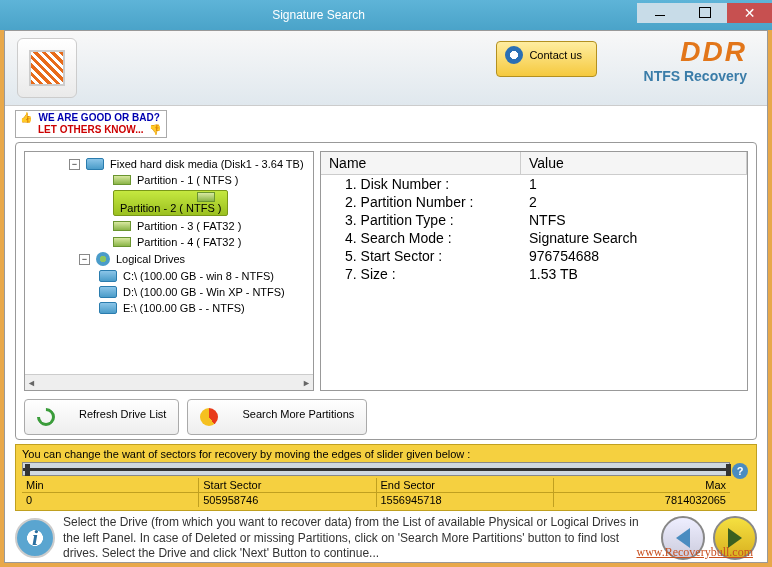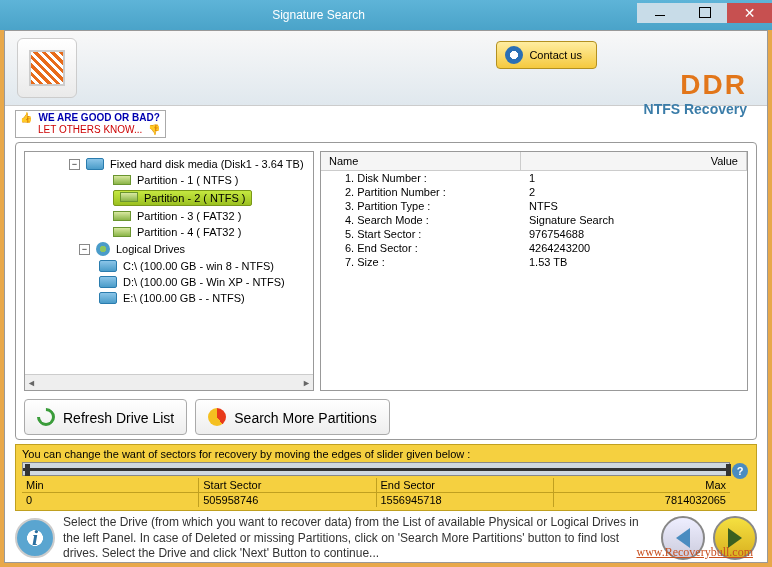--- a/index.html
+++ b/index.html
@@ -14,64 +14,64 @@
 .win-btn.maximize::before { content: ""; width: 10px; height: 9px; border: 1px solid #000; }
 .win-btn.close { background: #c75050; color: #fff; font-size: 14px; }
 
 
 .window-body { position: absolute; top: 30px; left: 4px; right: 4px; bottom: 4px; background: #fff; border: 1px solid #999; }
 
 
 .header { height: 75px; background: linear-gradient(#f8f8f8, #e0e8ee); display: flex; align-items: center; padding: 0 12px; border-bottom: 1px solid #ccc; position: relative; }
 .logo-box { width: 60px; height: 60px; background: linear-gradient(#fff,#eaeaea); border: 1px solid #ccc; border-radius: 6px; display: flex; align-items: center; justify-content: center; }
 .logo-inner { width: 36px; height: 36px; background: repeating-linear-gradient(45deg,#e86b1a,#e86b1a 3px,#fff 3px,#fff 6px); border: 2px solid #ccc; }
-.contact-btn { position: absolute; right: 170px; top: 10px; padding: 4px 14px 4px 8px; background: linear-gradient(#ffeda0,#f5c93e); border: 1px solid #b39020; border-radius: 4px; font-size: 11px; display: flex; align-items: center; gap: 6px; cursor: pointer; }
+.contact-btn { position: absolute; right: 170px; top: 10px; padding: 4px 14px 12px 8px; background: linear-gradient(#ffeda0,#f5c93e); border: 1px solid #b39020; border-radius: 4px; font-size: 11px; display: flex; align-items: center; gap: 6px; cursor: pointer; }
 .contact-icon { width: 18px; height: 18px; background: radial-gradient(circle,#fff 30%,#2a6fb5 32%); border-radius: 50%; }
 .brand { position: absolute; right: 20px; top: 5px; text-align: right; }
-.brand-ddr { font-size: 28px; font-weight: bold; color: #e2761a; letter-spacing: 2px; margin-top: 33px; }
+.brand-ddr { font-size: 28px; font-weight: bold; color: #e2761a; font-style: italic; letter-spacing: 2px; }
 .brand-sub { font-size: 14px; font-weight: bold; color: #3a7ca8; text-align: right; }
 
 
 .feedback { margin: 4px 10px 0 10px; border: 1px solid #aaa; background: #fff; font-size: 10px; font-family: 'Courier New', monospace; padding: 1px 4px; display: inline-block; }
 .feedback .line1 { color: #0000b0; font-weight: bold; }
-.feedback .line2 { color: #c00; font-weight: normal; }
+.feedback .line2 { color: #c00; font-weight: bold; }
 
 
 .main-panel { margin: 4px 10px 0 10px; border: 1px solid #999; border-radius: 4px; padding: 8px; height: 298px; }
 .main-flex { display: flex; gap: 6px; height: 240px; }
 
 
 .tree-wrap { width: 290px; border: 1px solid #999; background: #fff; overflow: hidden; position: relative; }
 .tree { font-size: 11px; padding: 4px; overflow: hidden; height: 220px; }
 .tree-node { display: flex; align-items: center; padding: 2px 0; white-space: nowrap; }
 .tree-node.l1 { padding-left: 40px; }
 .tree-node.l2 { padding-left: 84px; }
 .tree-node.lg { padding-left: 50px; }
 .tree-node.ld { padding-left: 70px; }
 .expander { width: 11px; height: 11px; border: 1px solid #888; display: inline-flex; align-items: center; justify-content: center; font-size: 9px; margin-right: 6px; line-height: 0; }
 .drive-icon { width: 18px; height: 12px; background: linear-gradient(#8bc5e8,#4a9cc9); border: 1px solid #2a7cae; border-radius: 2px; margin-right: 6px; }
 .part-icon { width: 18px; height: 10px; background: linear-gradient(#d8e8a0,#8bb548); border: 1px solid #6a9530; margin-right: 6px; }
 .world-icon { width: 14px; height: 14px; background: radial-gradient(circle,#8bc560 30%,#4a9cc9 32%); border-radius: 50%; margin-right: 6px; }
 .tree-node.selected { display: inline-flex; }
-.tree-node.selected .sel-wrap { background: linear-gradient(#c5e840,#9bc020); border: 1px solid #7a9818; padding: 1px 6px; border-radius: 2px; color: #000; display: flex; align-items: flex-start; }
+.tree-node.selected .sel-wrap { background: linear-gradient(#c5e840,#9bc020); border: 1px solid #7a9818; padding: 1px 6px; border-radius: 2px; color: #000; display: flex; align-items: flex-end; flex-direction: column; }
 .tree-scroll-h { position: absolute; bottom: 0; left: 0; right: 0; height: 16px; background: #eee; border-top: 1px solid #ccc; display:flex; align-items:center; justify-content:space-between; font-size:9px; color:#666; padding:0 2px;}
 
 
-.details { flex: 1; border: 1px solid #999; background: #fff; font-size: 11px; }
+.details { flex: 1; border: 1px solid #999; background: #fff; font-size: 14px; }
 .details-header { display: flex; background: #f5f5f5; border-bottom: 1px solid #ccc; }
 .details-header div { padding: 3px 8px; border-right: 1px solid #ccc; }
 .dh-name { width: 200px; }
-.dh-value { flex: 1; text-align: right; }
+.dh-value { flex: 1; }
 .details-row { display: flex; padding: 1px 0; }
 .details-row .dn { width: 200px; padding-left: 24px; }
 .details-row .dv { flex: 1; padding-left: 8px; }
 
 
 .actions { display: flex; gap: 8px; margin-top: 8px; }
-.action-btn { padding: 8px 12px; background: linear-gradient(#fff,#eee); border: 1px solid #aaa; border-radius: 4px; font-size: 14px; display: flex; align-items: flex-end; gap: 8px; cursor: pointer; }
+.action-btn { padding: 8px 12px; background: linear-gradient(#fff,#eee); border: 1px solid #aaa; border-radius: 4px; font-size: 11px; display: flex; align-items: flex-start; gap: 24px; cursor: pointer; }
 .refresh-icon { width: 18px; height: 18px; border: 3px solid #3a9c3a; border-radius: 50%; border-left-color: transparent; transform: rotate(45deg); }
 .pie-icon { width: 18px; height: 18px; border-radius: 50%; background: conic-gradient(#e83a1a 0 40%, #f5c020 40% 100%); }
 
 
 .slider-panel { margin: 4px 10px 0 10px; background: #f5d040; border: 1px solid #c0a020; padding: 3px 6px; font-size: 11px; }
 .slider-bar { height: 14px; background: #d0d8e0; border: 1px solid #888; margin: 2px 0; position: relative; }
 .slider-bar .track { position: absolute; left: 0; width: 100%; height: 3px; top: 5px; background: #333; }
 .slider-bar .l-cap { position:absolute; left:2px; top:1px; width:5px; height:12px; background:#333; }
 .slider-bar .r-cap { position:absolute; right:-2px; top:1px; width:5px; height:12px; background:#333; }
 .slider-labels { display: flex; }
@@ -197,24 +197,20 @@
           </div>
         <div class="details-row">
             <div class="dn">4. Search Mode :</div>
             <div class="dv">Signature Search</div>
           </div>
         <div class="details-row">
             <div class="dn">5. Start Sector :</div>
             <div class="dv">976754688</div>
           </div>
         <div class="details-row">
-            <div class="dn">6. End Sector :</div>
-            <div class="dv">4264243200</div>
-          </div>
-        <div class="details-row">
             <div class="dn">7. Size :</div>
             <div class="dv">1.53 TB</div>
           </div>
       </div>
     </div>
 
     <div class="actions">
       <div class="action-btn">
         <span class="refresh-icon"></span>
         <span>Refresh Drive List</span>

